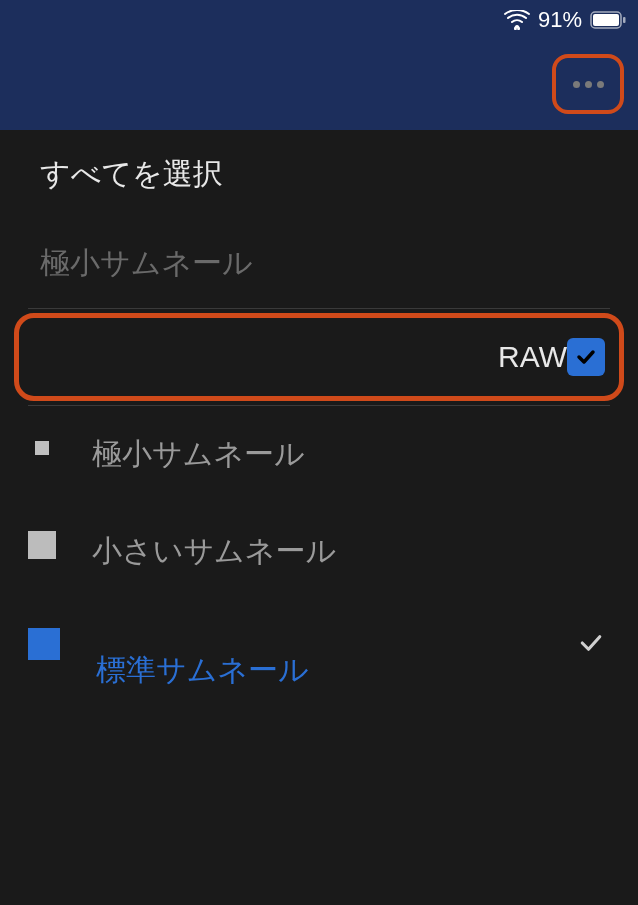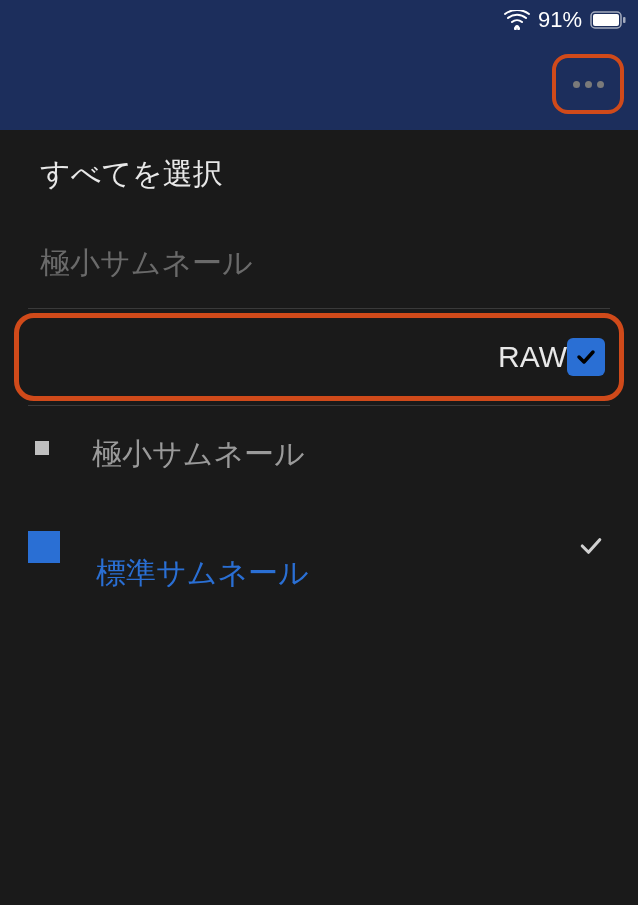--- a/index.html
+++ b/index.html
@@ -206,20 +206,24 @@
     </span>
   </div>
 
   <div class="divider"></div>
 
   <div class="sub-item">
     <span class="swatch tiny"></span>
     <span class="sub-label">極小サムネール</span>
   </div>
 
+  <div class="sub-item">
+    <span class="swatch small"></span>
+    <span class="sub-label">小さいサムネール</span>
+  </div>
 
   <div class="sub-item">
     <span class="swatch medium"></span>
     <span class="sub-label selected">標準サムネール</span>
     <span class="check-right">
       <svg width="30" height="30" viewBox="0 0 24 24">
         <path d="M5 12 L10 17 L19 7" stroke="#d0d0d0" stroke-width="2.5" fill="none" stroke-linecap="round" stroke-linejoin="round"></path>
       </svg>
     </span>
   </div>

